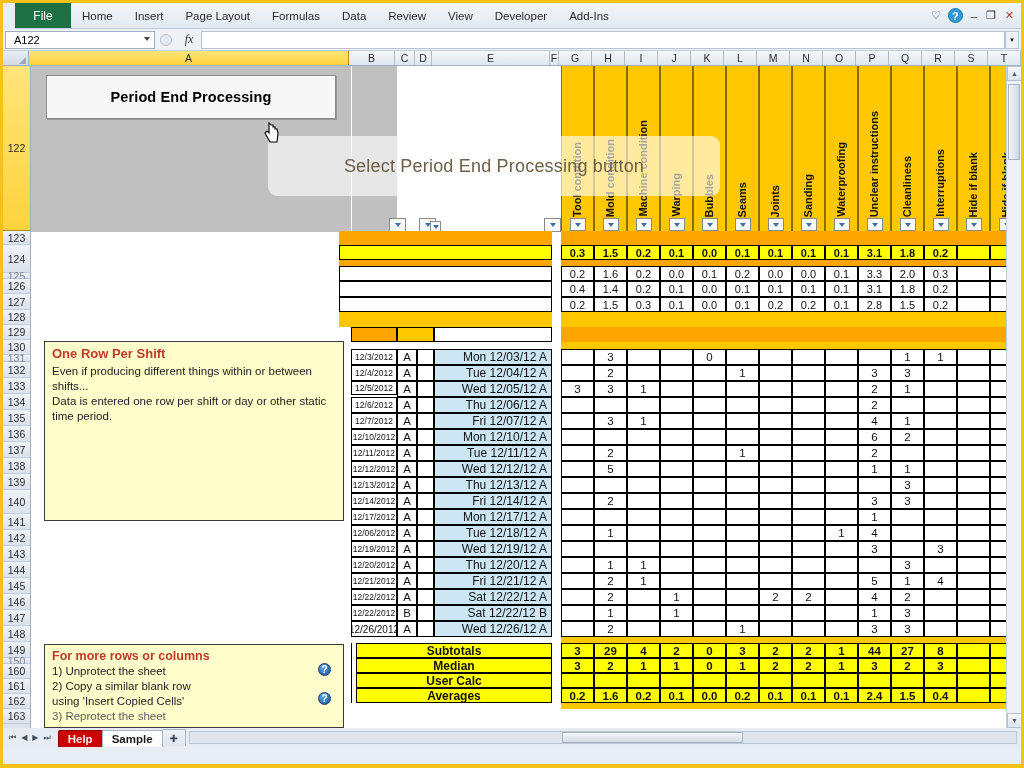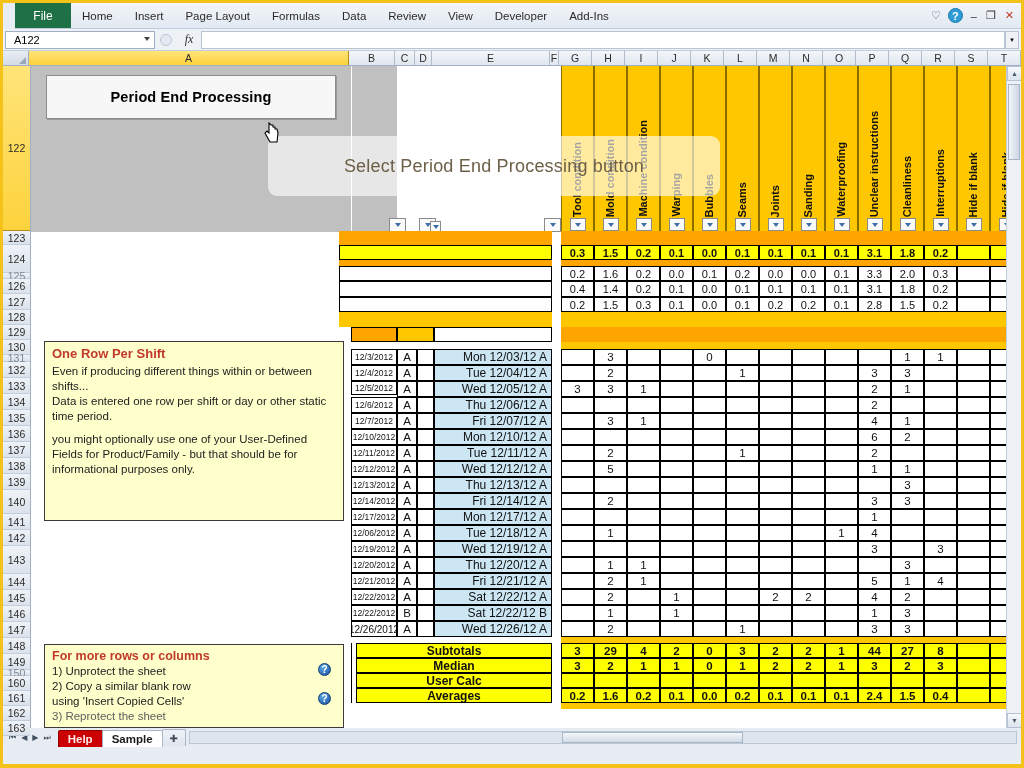--- a/index.html
+++ b/index.html
@@ -472,21 +472,21 @@
         <div class="rh" style="height: 16px;">133</div>
         <div class="rh" style="height: 16px;">134</div>
         <div class="rh" style="height: 16px;">135</div>
         <div class="rh" style="height: 16px;">136</div>
         <div class="rh" style="height: 16px;">137</div>
         <div class="rh" style="height: 16px;">138</div>
         <div class="rh" style="height: 16px;">139</div>
         <div class="rh" style="height: 24px;">140</div>
         <div class="rh" style="height: 16px;">141</div>
         <div class="rh" style="height: 16px;">142</div>
-        <div class="rh" style="height: 28px;">143</div>
+        <div class="rh" style="height: 16px;">143</div>
         <div class="rh" style="height: 16px;">144</div>
         <div class="rh" style="height: 16px;">145</div>
         <div class="rh" style="height: 16px;">146</div>
         <div class="rh" style="height: 16px;">147</div>
         <div class="rh" style="height: 16px;">148</div>
         <div class="rh" style="height: 16px;">149</div>
         <div class="rh hidden-row" style="height: 6px;">150</div>
         <div class="rh" style="height: 15px;">160</div>
         <div class="rh" style="height: 15px;">161</div>
         <div class="rh" style="height: 15px;">162</div>
@@ -499,21 +499,20 @@
       <div class="colA-grey" style="left:321px;top:0;width:45px;height:220px;"></div>
 
       <div class="pep-button" style="left:15px;top:9px;width:290px;height:44px;">
         <span>Period End Processing</span>
       </div>
 
       <div class="note-box" style="left:13px;top:275px;width:300px;height:180px;">
         <div class="note-title">One Row Per Shift</div>
         <div class="note-p tight">Even if producing different things within or between shifts...</div>
         <div class="note-p">Data is entered one row per shift or day or other static time period.</div>
-        <div class="note-p tight">you might optionally use one of your User-Defined Fields for Product/Family - but that should be for informational purposes only.</div>
       </div>
 
       <div class="note-box" style="left:13px;top:578px;width:300px;height:84px;">
         <div class="note-title small">For more rows or columns</div>
         <div class="note-p tight" style="margin:0;">1) Unprotect the sheet</div>
         <div class="note-p tight" style="margin:0;">2) Copy a similar blank row</div>
         <div class="note-p tight" style="margin:0;">using 'Insert Copied Cells'</div>
         <div class="note-p tight" style="margin:0;color:#5d5d5d;">3) Reprotect the sheet</div>
         <div class="qmark" style="right:12px;top:18px;">?</div>
         <div class="qmark" style="right:12px;top:47px;">?</div>

